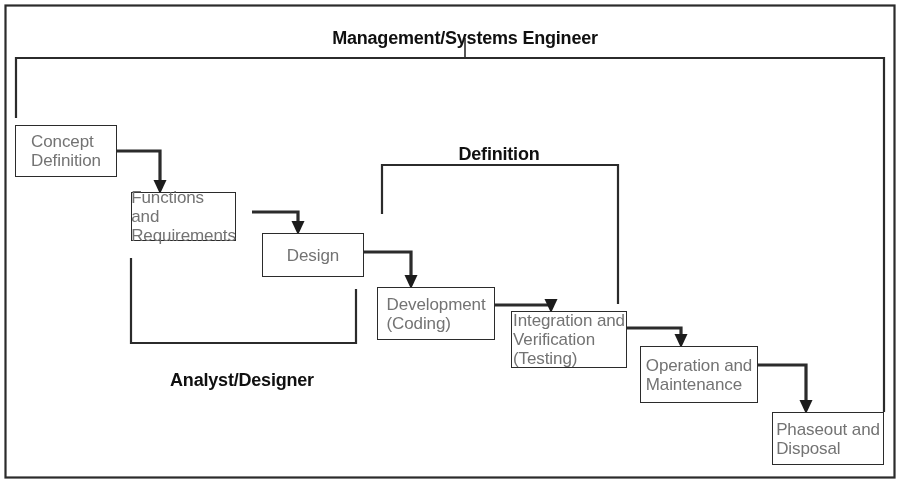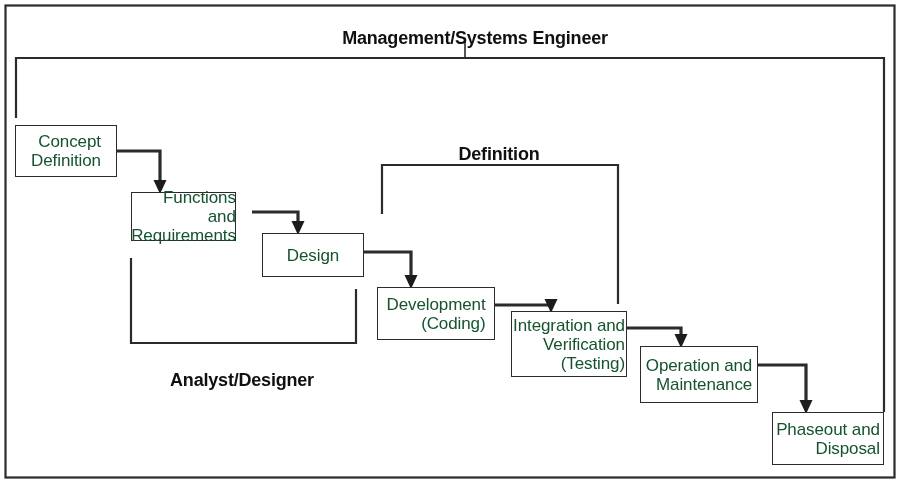--- a/index.html
+++ b/index.html
@@ -27,22 +27,22 @@
     height: 483px;
   }
   .phase-box {
     position: absolute;
     box-sizing: border-box;
     background: #ffffff;
     border: 1.4px solid #2b2b2b;
     display: flex;
     align-items: center;
     justify-content: center;
-    text-align: right;
-    color: #14532d;
+    text-align: left;
+    color: #737373;
     font-family: "Liberation Sans", sans-serif;
     font-size: 17px;
     line-height: 19px;
     letter-spacing: -0.1px;
     white-space: pre-line;
     z-index: 3;
   }
   .role-title {
     position: absolute;
     font-family: "Liberation Sans", sans-serif;
@@ -110,27 +110,27 @@
   </svg>
 
   <div id="phase-layer">
       <div class="phase-box" style="left: 15px; top: 125px; width: 102px; height: 52px;">Concept
 Definition</div>
       <div class="phase-box" style="left: 131px; top: 192px; width: 105px; height: 49px;">Functions and
 Requirements</div>
       <div class="phase-box" style="left: 262px; top: 233px; width: 102px; height: 44px;">Design</div>
       <div class="phase-box" style="left: 377px; top: 287px; width: 118px; height: 53px;">Development
 (Coding)</div>
-      <div class="phase-box" style="left: 511px; top: 311px; width: 116px; height: 66px;">Integration and
+      <div class="phase-box" style="left: 511px; top: 311px; width: 116px; height: 57px;">Integration and
 Verification
 (Testing)</div>
       <div class="phase-box" style="left: 640px; top: 346px; width: 118px; height: 57px;">Operation and
 Maintenance</div>
       <div class="phase-box" style="left: 772px; top: 412px; width: 112px; height: 53px;">Phaseout and
 Disposal</div>
     </div>
   <div id="role-label-layer">
-      <div class="role-title" style="left: 475px; top: 28px; transform: translate(-50%, 0px);">Management/Systems Engineer</div>
+      <div class="role-title" style="left: 465px; top: 28px; transform: translate(-50%, 0px);">Management/Systems Engineer</div>
       <div class="role-title" style="left: 499px; top: 144px; transform: translate(-50%, 0px);">Definition</div>
       <div class="role-title" style="left: 242px; top: 370px; transform: translate(-50%, 0px);">Analyst/Designer</div>
     </div>
 
 </div>
 
 </body></html>

